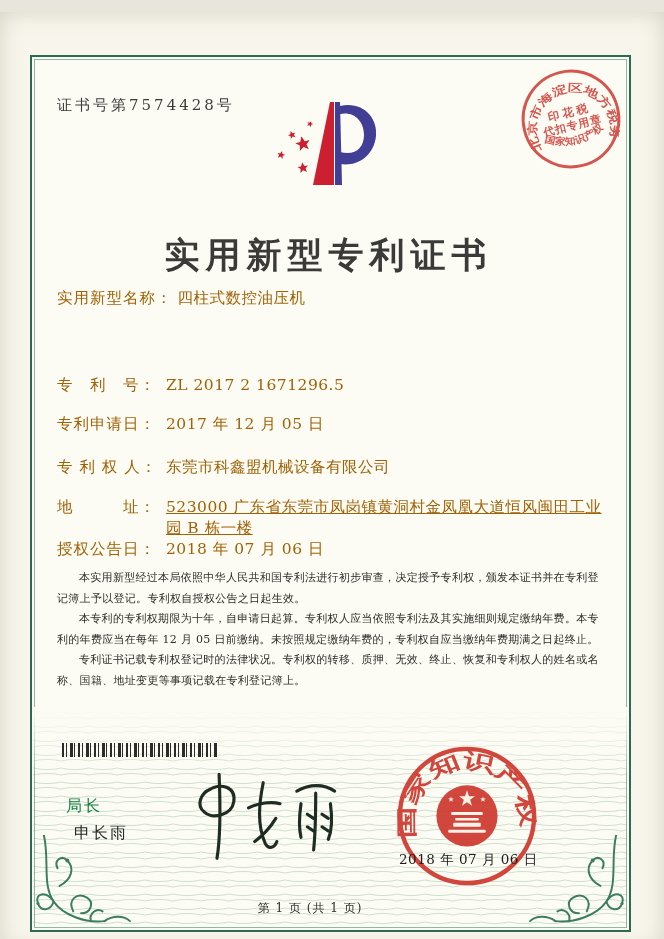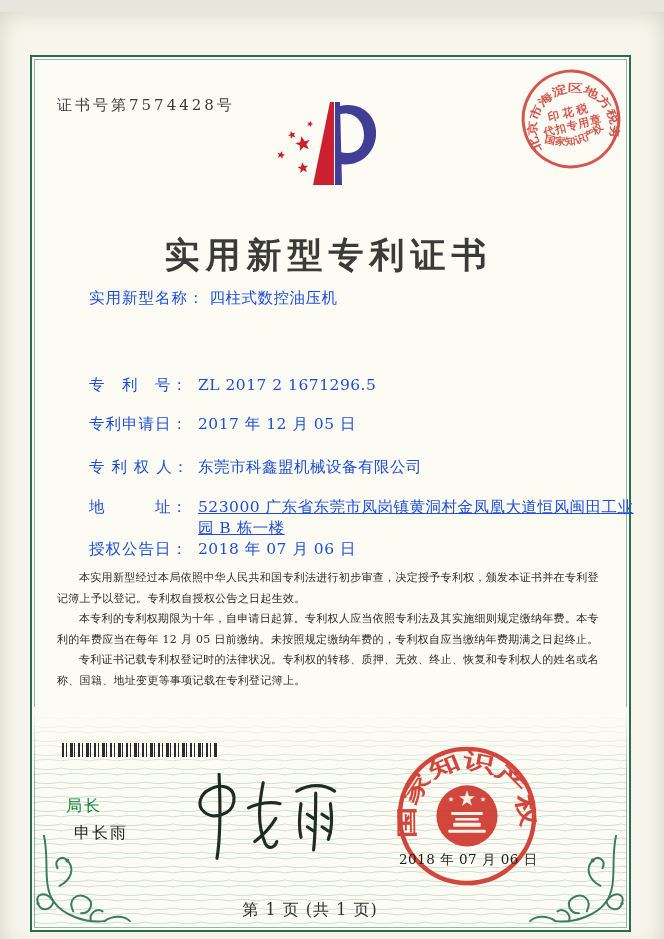--- a/index.html
+++ b/index.html
@@ -26,40 +26,40 @@
   
   .band{position:absolute;left:33px;top:695px;width:594px;height:221px;z-index:1;}
   .band svg{display:block;width:594px;height:221px;}
   .band path{stroke:rgba(96,160,118,.30);fill:none;stroke-width:1;}
   .band-fade{position:absolute;left:33px;top:695px;width:594px;height:70px;
     background:linear-gradient(#fdfcf4,rgba(253,252,244,0));z-index:1;}
   
   .cert-no{position:absolute;left:57px;top:84px;font-size:15px;letter-spacing:3px;color:#3b3b3b;z-index:2;}
   .title{position:absolute;left:30px;top:192px;width:597px;text-align:center;
     font-size:35px;font-weight:bold;letter-spacing:6px;color:#3a3a38;z-index:2;margin-top:28px;}
-  .field{position:absolute;left:57px;font-size:15.5px;color:#1d4ed8;z-index:2;white-space:nowrap;margin-left:32px;}
+  .field{position:absolute;left:57px;font-size:15.5px;color:#a16207;z-index:2;white-space:nowrap;}
   .flabel{display:inline-block;min-width:104px;letter-spacing:1px;}
   .fvalue{letter-spacing:.5px;}
   .fvalue.wrap{display:inline-block;white-space:normal;width:446px;vertical-align:top;line-height:21px;text-decoration:underline;}
   .field.right{left:385px;}
   .paras{position:absolute;left:57px;top:556px;width:552px;z-index:2;color:#2c2c2a;}
   .paras p{margin:0;font-size:11px;line-height:20.5px;text-indent:2em;letter-spacing:.3px;}
   .barcode{position:absolute;left:62px;top:731px;width:156px;height:14px;z-index:2;
     background:repeating-linear-gradient(90deg,#2b2b2b 0 2px,transparent 2px 4px,#2b2b2b 4px 5px,
       transparent 5px 8px,#2b2b2b 8px 11px,transparent 11px 12px,#2b2b2b 12px 13px,transparent 13px 16px);}
   .director-title{position:absolute;left:66px;top:784px;font-size:16px;letter-spacing:2px;color:#15803d;z-index:2;}
   .director-name{position:absolute;left:66px;top:811px;font-size:16px;letter-spacing:2px;color:#262624;z-index:2;margin-left:8px;}
   .sig{position:absolute;left:175px;top:756px;width:168px;height:92px;z-index:2;}
   .logo{position:absolute;left:270px;top:86px;width:112px;height:92px;z-index:2;}
   .tax-stamp{position:absolute;left:519px;top:55px;width:104px;height:104px;z-index:3;
     transform:rotate(-14deg);opacity:.85;}
   .seal{position:absolute;left:393px;top:727px;width:148px;height:148px;z-index:3;opacity:.92;}
   .seal-date{position:absolute;left:399px;top:839px;font-size:13.5px;letter-spacing:.5px;color:#1c1c1c;z-index:4;}
   .footer{position:absolute;left:30px;top:888px;width:560px;text-align:center;
-    font-size:16px;color:#30302e;letter-spacing:1px;z-index:2;}
+    font-size:12px;color:#30302e;letter-spacing:1px;z-index:2;}
   .orn{position:absolute;width:100px;height:93px;z-index:2;}
   .orn svg{display:block;width:100%;height:100%;}
   .orn-left{left:33px;top:823px;}
   .orn-right{left:527px;top:823px;transform:scaleX(-1);}
 </style>
 </head>
 <body>
 
 <div class="page">
 

